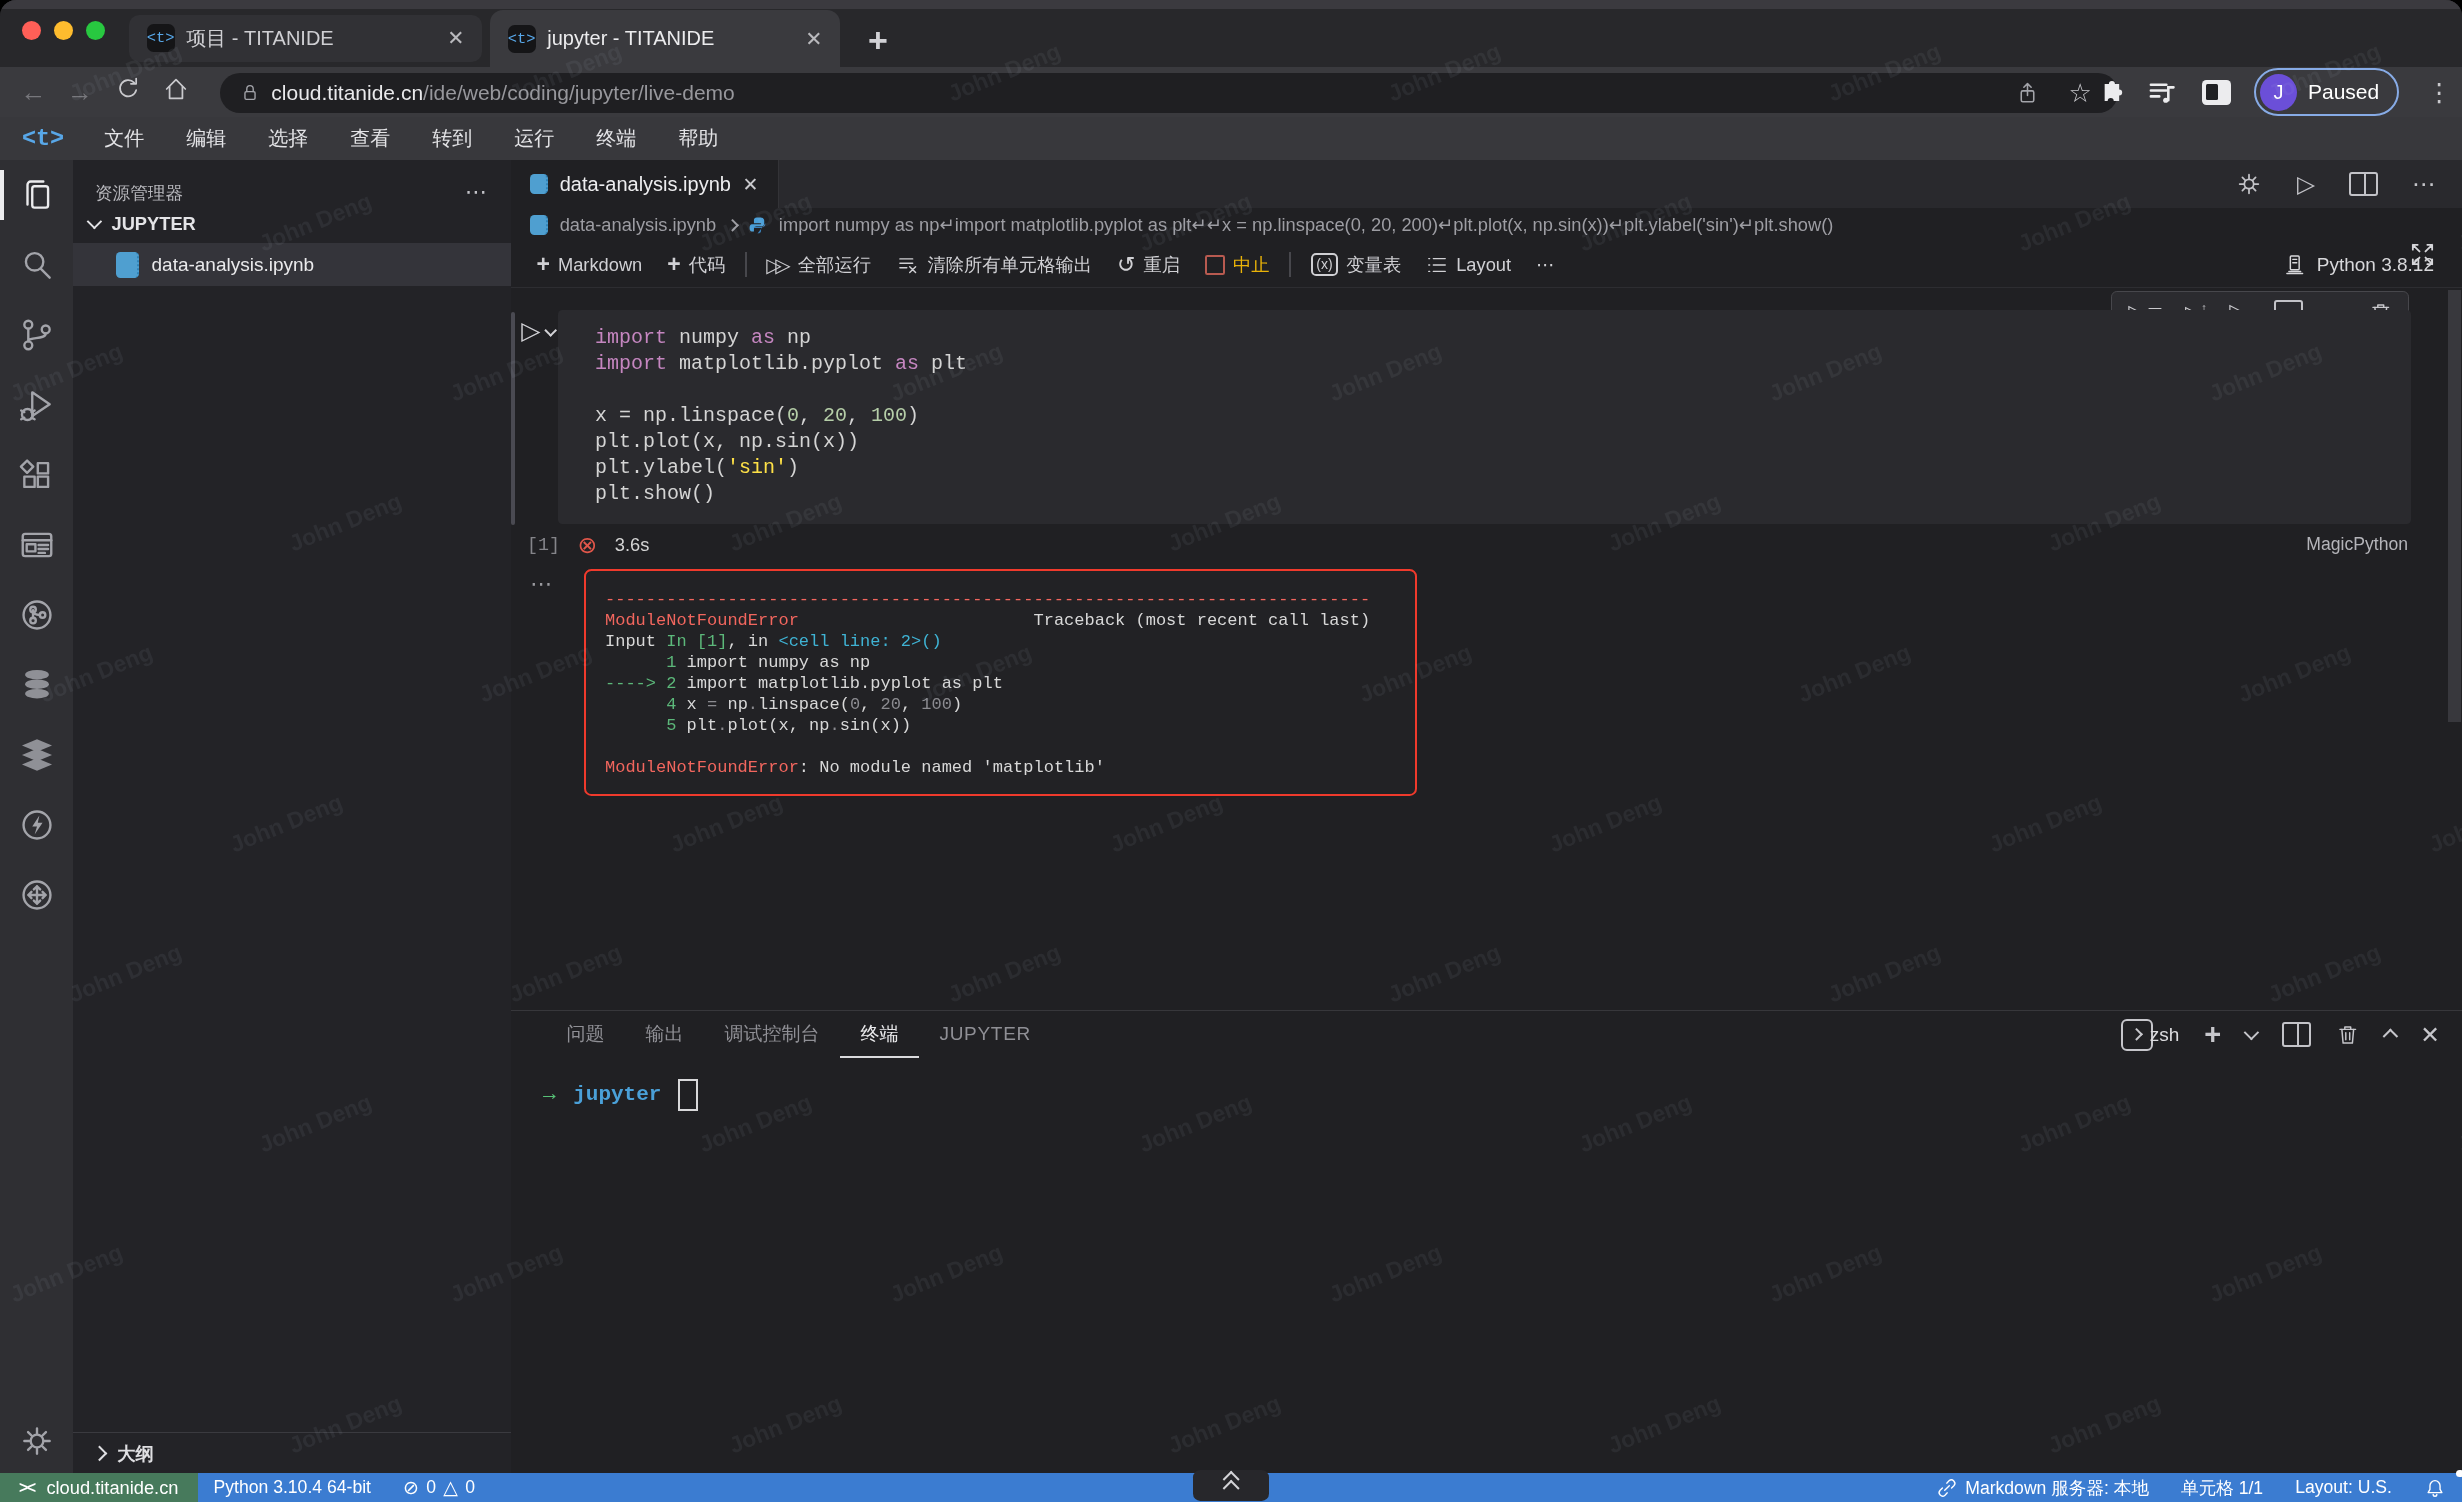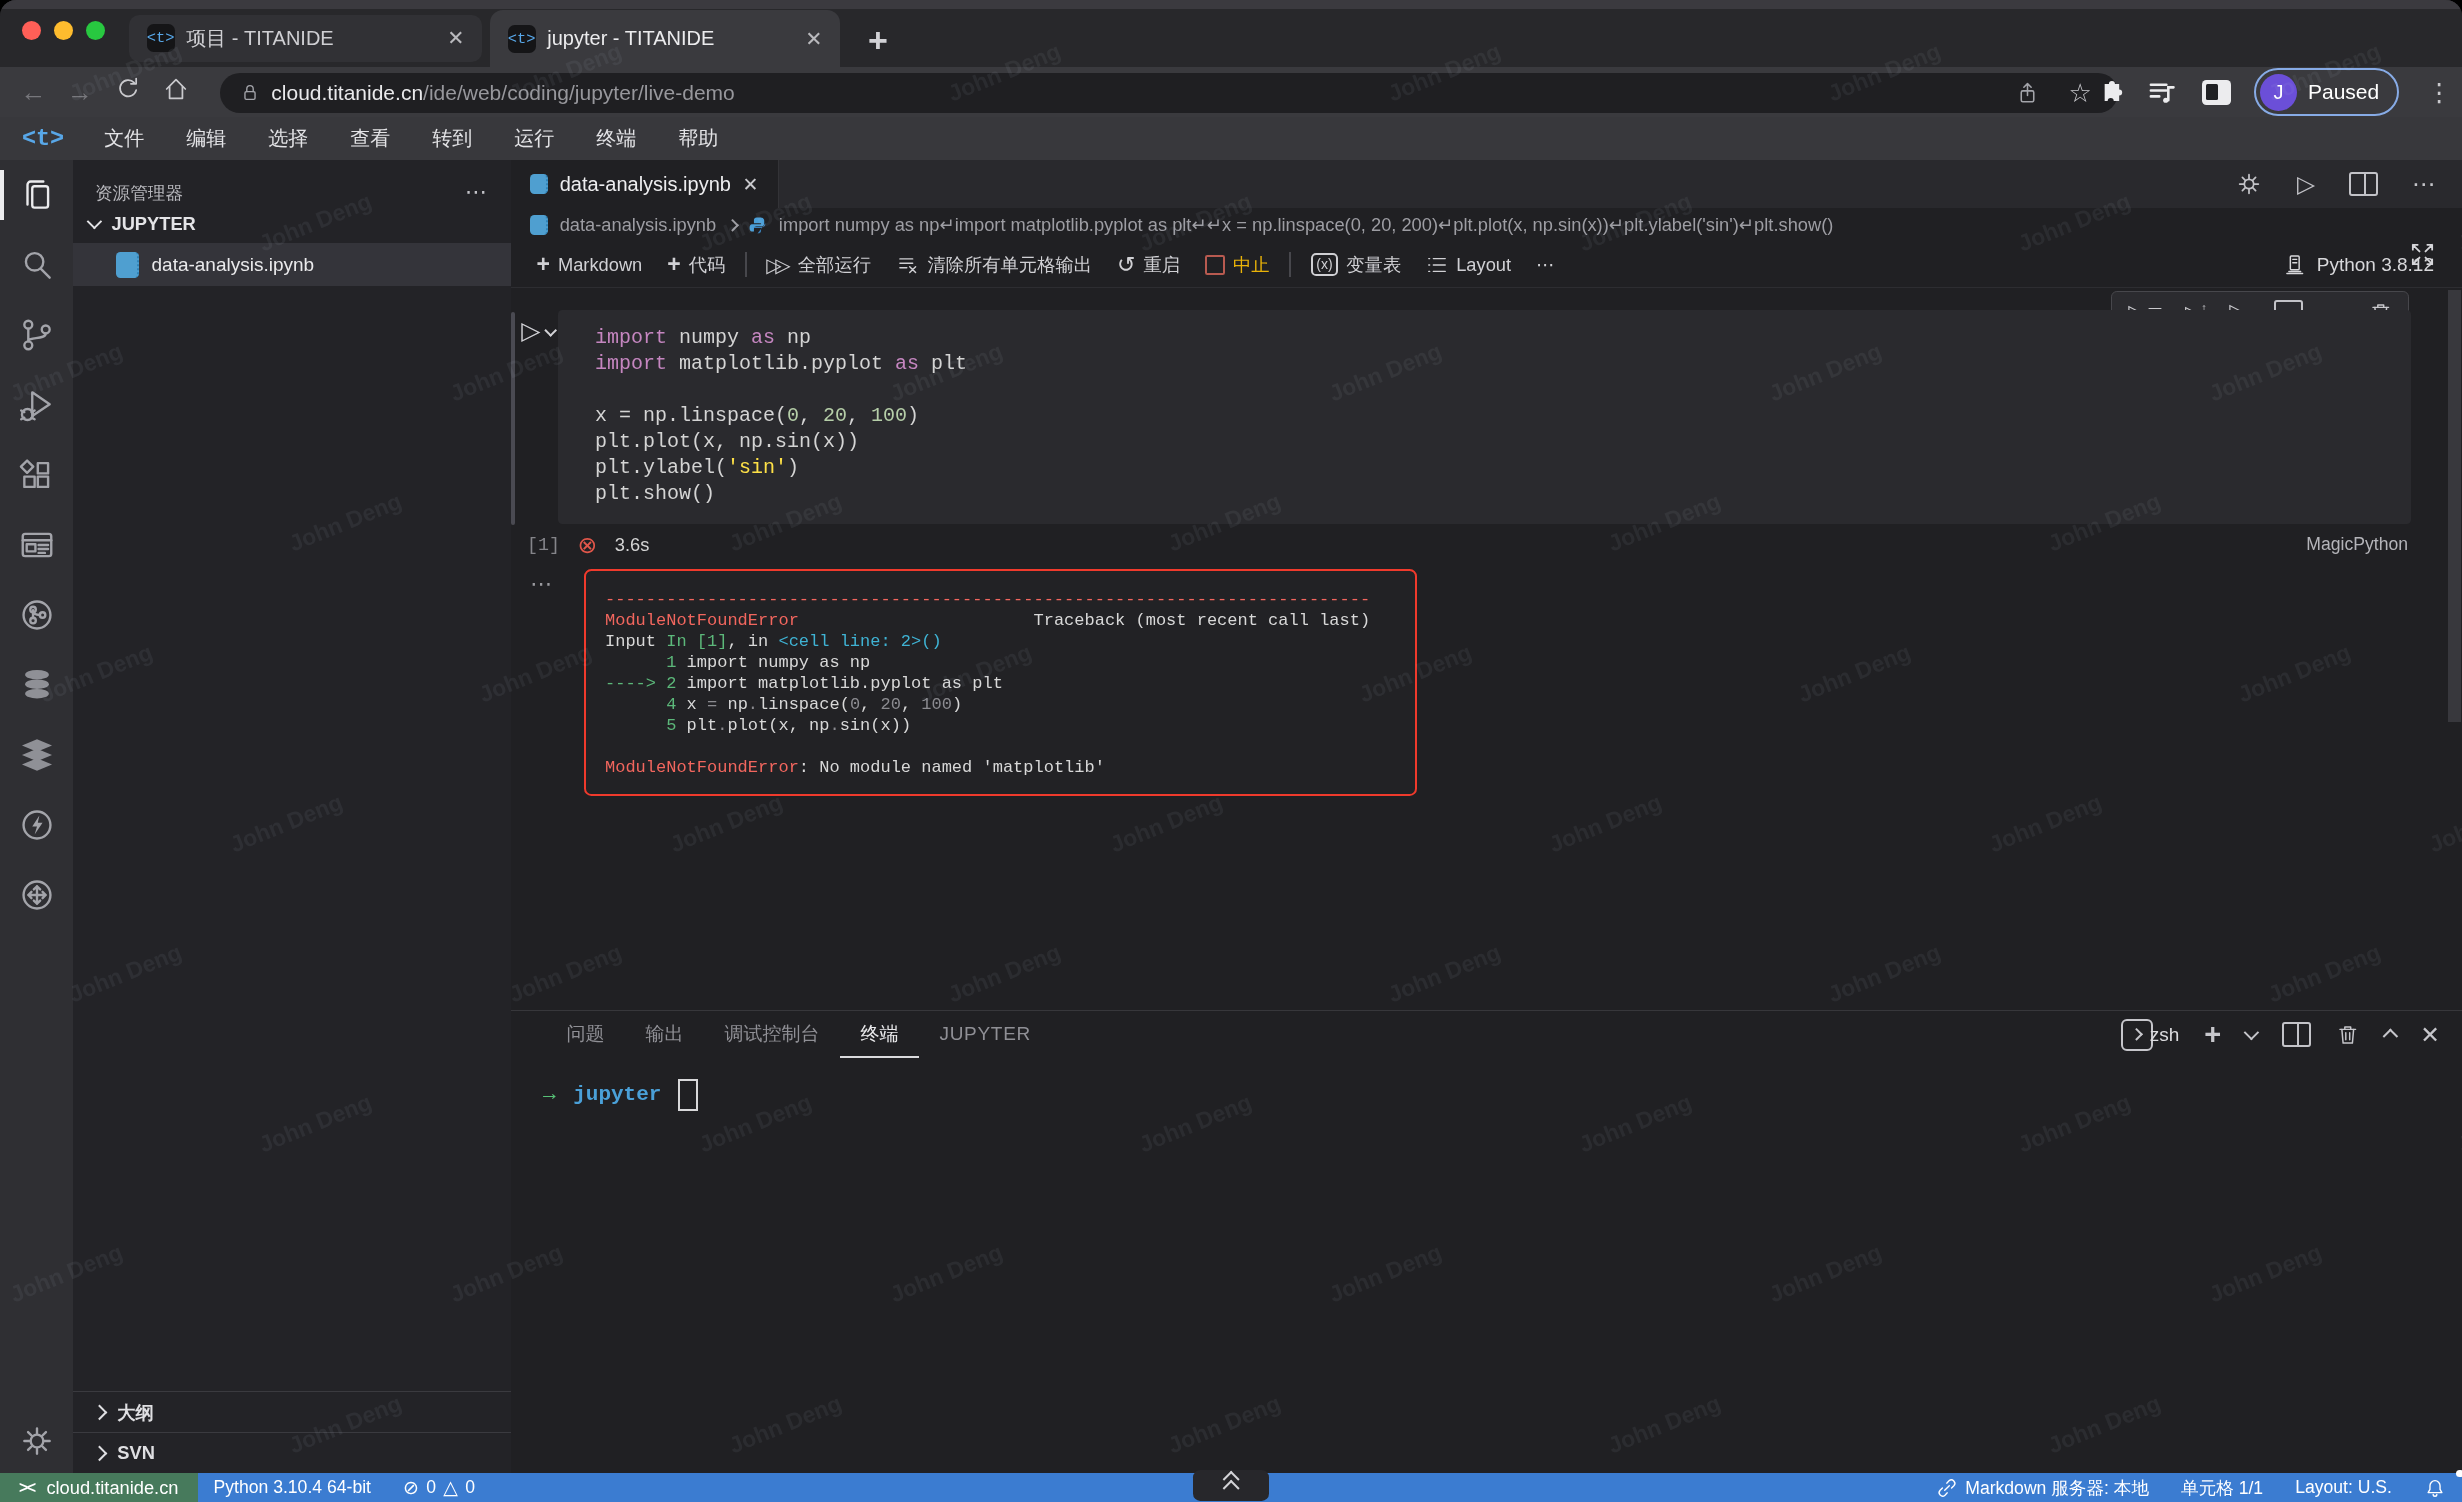--- a/index.html
+++ b/index.html
@@ -307,24 +307,20 @@
       <span>JUPYTER</span>
     </div>
     <div class="sb-file">
       <span class="nbicon"></span>
       <span>data-analysis.ipynb</span>
     </div>
     <div class="sb-bottom">
       <div class="sb-brow">
         <span class="cv r"></span>
         <span>大纲</span>
-      </div>
-      <div class="sb-brow">
-        <span class="cv r"></span>
-        <span>SVN</span>
       </div>
     </div>
   </div>
 
   <div class="editor">
     <div class="tabrow">
       <div class="etab">
         <span class="nbicon sm"></span>
         <span>data-analysis.ipynb</span>
         <span style="font-size:19px;color:#c9c9cd">✕</span>

